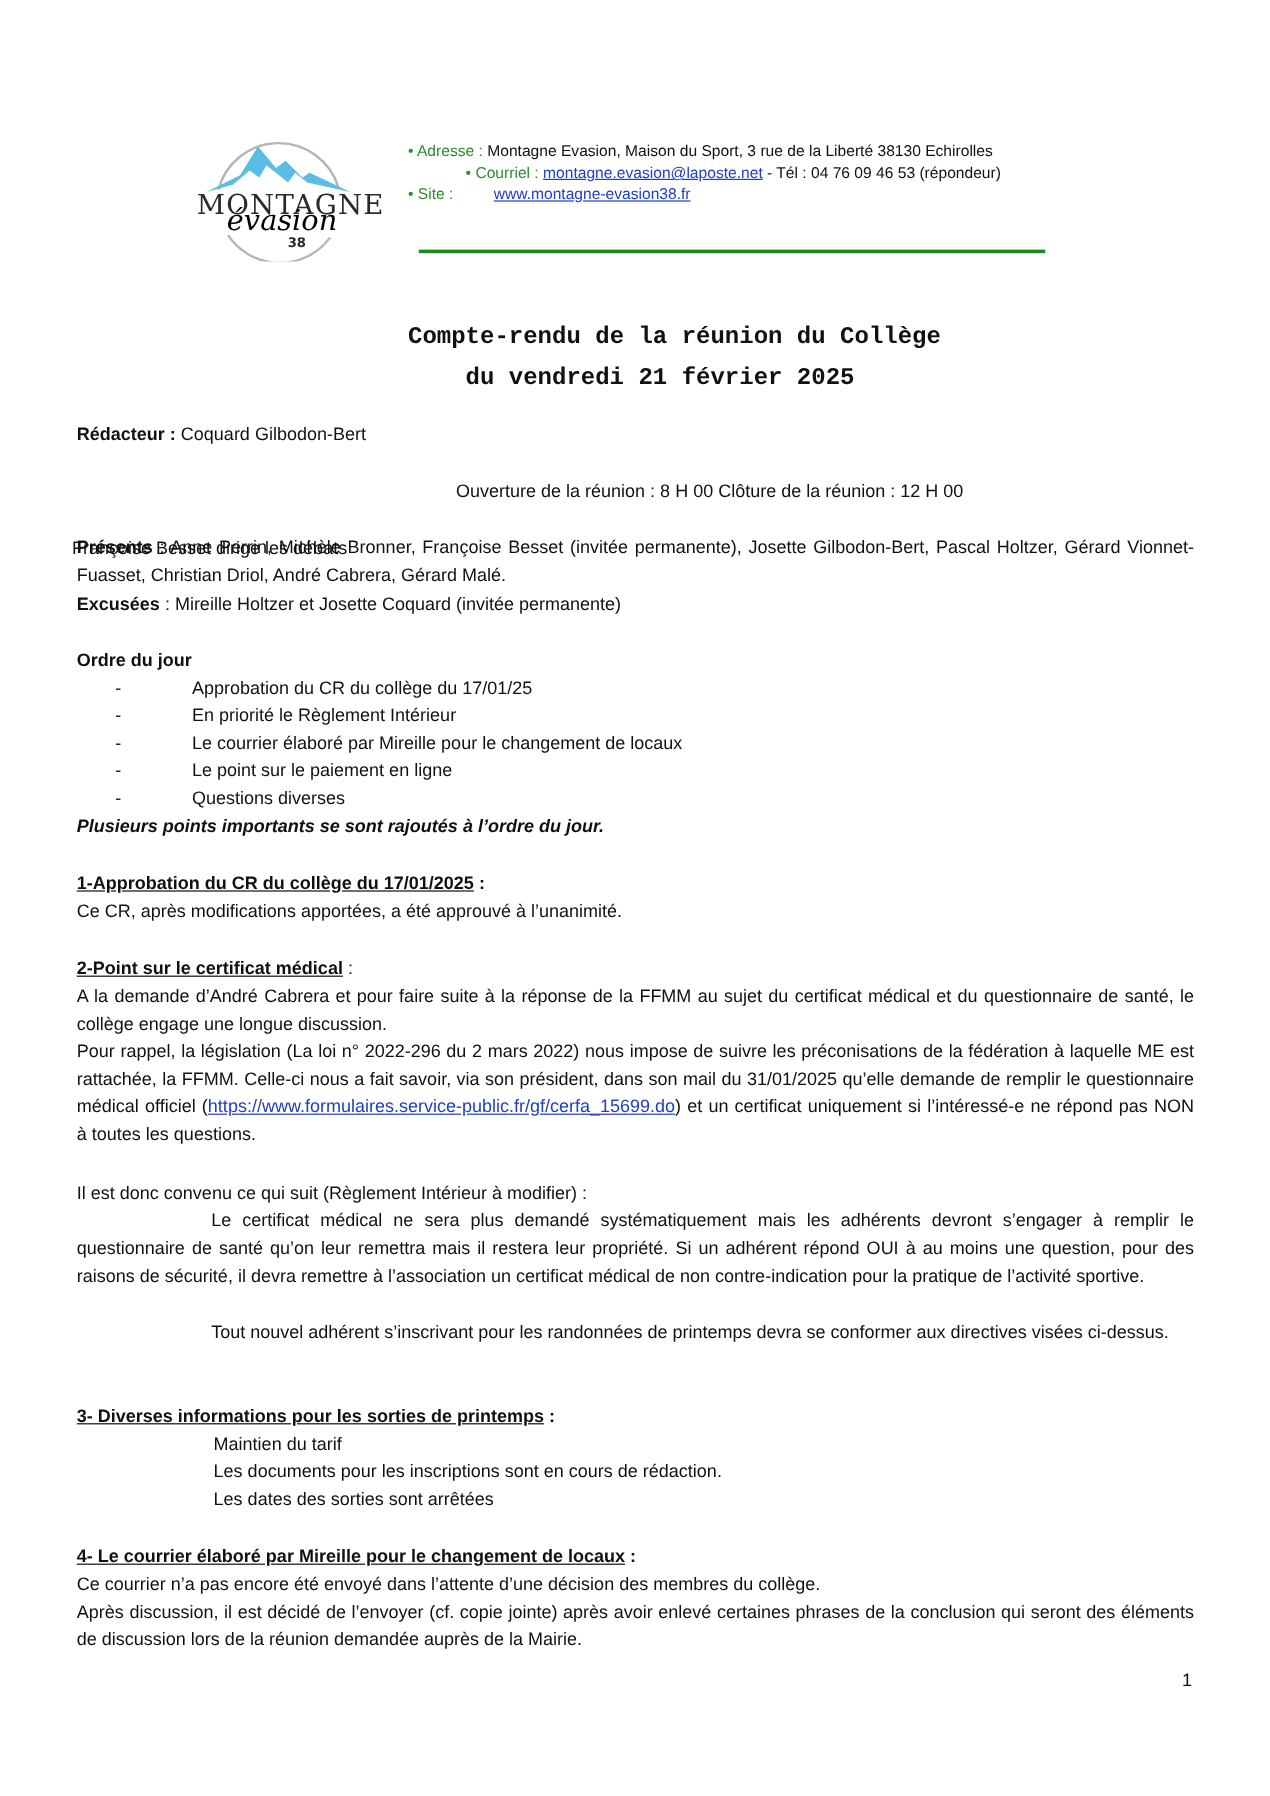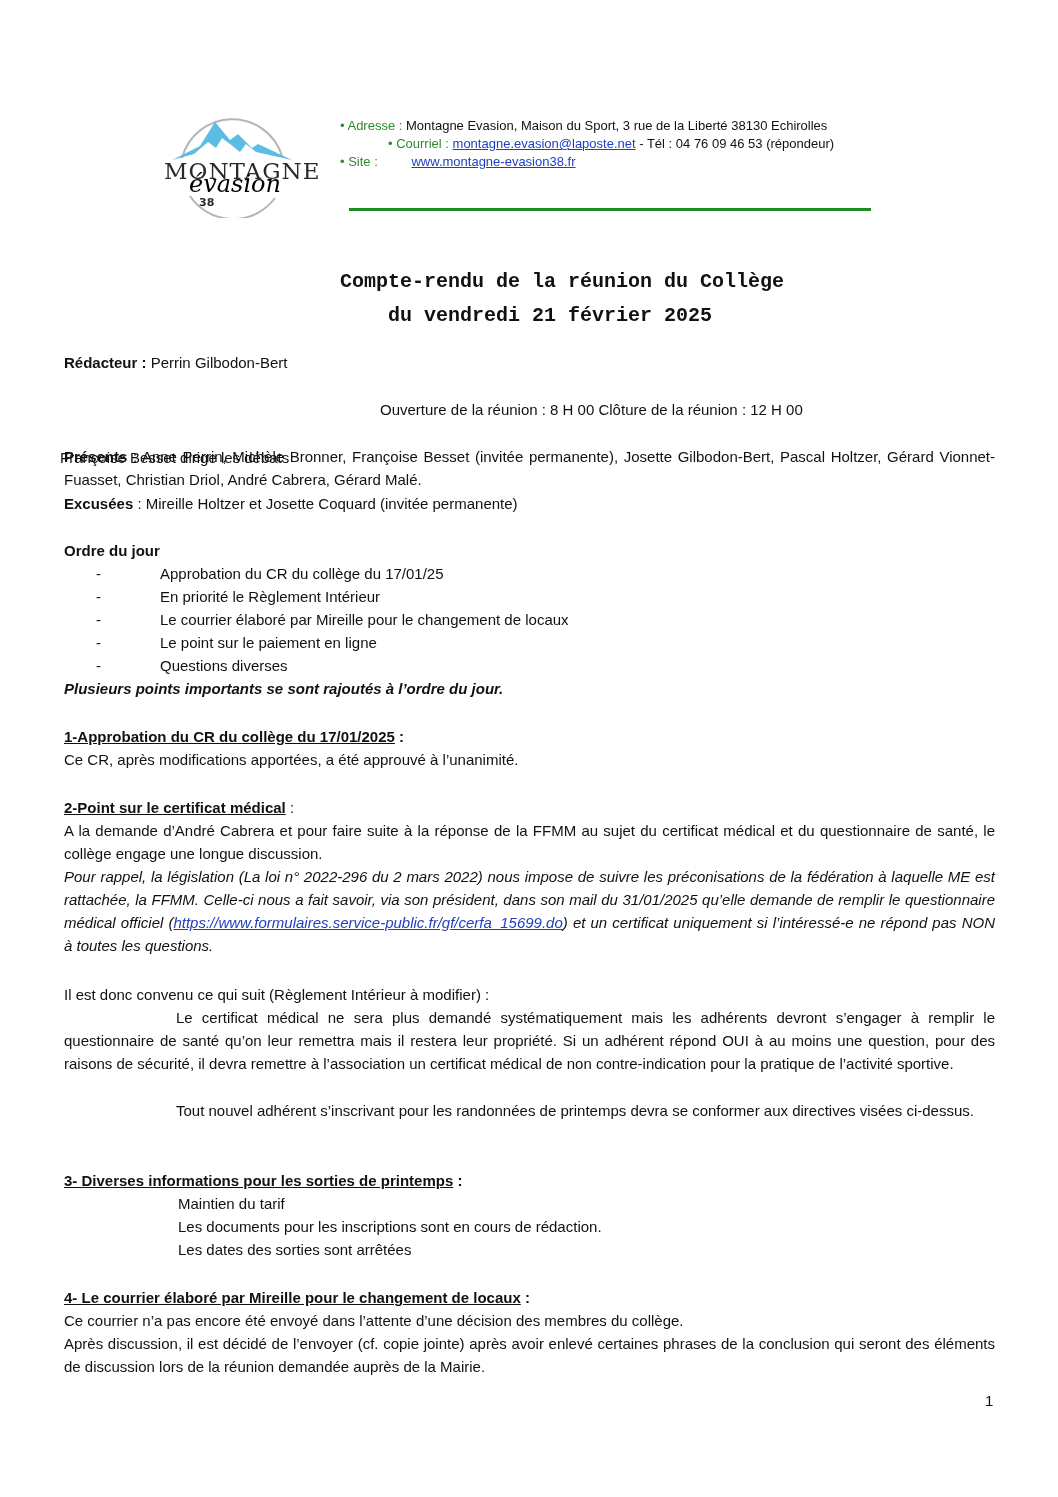--- a/index.html
+++ b/index.html
@@ -2,42 +2,42 @@
 <html><head>
 <meta charset="utf-8">
 <style>
   html, body { margin:0; padding:0; background:#ffffff; }
   body { width:1058px; height:1497px; position:relative; overflow:hidden;
          font-family:"Liberation Sans", sans-serif; color:#111; }
   .abs { position:absolute; }
   .txt { font-size:15px; line-height:23px; white-space:nowrap; }
   .b { font-weight:bold; }
   .u { text-decoration:underline; }
-  .i { font-style:italic; }
+  .i { }
   a, .link { color:#1f3fbf; text-decoration:underline; }
   .green { color:#2e8b2e; }
   .just { text-align:justify; text-align-last:left; white-space:normal; }
   .full { left:64px; width:931px; }
   .title { font-size:20px; font-weight:bold; line-height:28px; white-space:nowrap;font-family:Liberation Mono, monospace; }
   .hdr { font-size:13px; line-height:18px; white-space:nowrap; }
   .hline { left:349px; top:208px; width:522px; height:3px; background:#1f8a1f; }
   .bullet-dash { display:inline-block; width:64px; }
 </style>
 </head>
 <body>
 
 <div class="abs" style="left:160px; top:108px; width:145px; height:110px;">
   <svg width="145" height="110" viewBox="0 0 145 110">
     <path d="M22,50 A52,52 0 0 1 122,48" fill="none" stroke="#b5b5b5" stroke-width="2"></path>
     <path d="M30,88 A52,52 0 0 0 115,90" fill="none" stroke="#b5b5b5" stroke-width="2"></path>
     <path d="M12,52 L40,38 L55,14 L70,32 L78,26 L92,40 L98,36 L132,52 L96,44 L86,36 L80,44 L70,36 L62,30 L56,40 L48,34 L34,46 Z" fill="#5bbce4"></path>
   </svg>
   <div class="abs" style="left:4px; top:50px; width:140px; text-align:center; font-family:'DejaVu Serif', serif; font-size:23px; letter-spacing:1px; color:#2a2a2a;">MONTAGNE</div>
   <div class="abs" style="left:20px; top:62px; width:110px; text-align:center; font-family:'DejaVu Serif', serif; font-style:italic; font-size:24px; color:#000000;">évasion</div>
-  <div class="abs" style="left:39px; top:88px; width:34px; text-align:left; font-family:'DejaVu Sans', sans-serif; font-weight:bold; font-size:11px; color:#2a2a2a;">38</div>
+  <div class="abs" style="left:61px; top:88px; width:34px; text-align:right; font-family:'DejaVu Sans', sans-serif; font-weight:bold; font-size:11px; color:#2a2a2a;">38</div>
 </div>
 
 <div class="abs hdr" style="left:340px; top:117px;">
   <span class="green">•</span>
   <span class="green">Adresse :</span>
   <span>Montagne Evasion, Maison du Sport, 3 rue de la Liberté 38130 Echirolles</span>
 </div>
 <div class="abs hdr" style="left:340px; top:135px;margin-left:48px;">
   <span class="green">•</span>
   <span class="green">Courriel :</span>
@@ -47,21 +47,21 @@
   <span class="green">•</span>
   <span class="green">Site :</span>
   <span class="link" style="margin-left:30px;">www.montagne-evasion38.fr</span>
 </div>
 <div class="abs hline"></div>
 
 <div class="abs title" style="left:340px; top:268px;">Compte-rendu de la réunion du Collège</div>
 <div class="abs title" style="left:388px; top:302px;">du vendredi 21 février 2025</div>
 
 <div class="abs txt" style="left:64px; top:351px;">
-  <span class="b">Rédacteur :</span><span> Perrin Gilbodon-Bert</span>
+  <span class="b">Rédacteur :</span><span> Coquard Gilbodon-Bert</span>
 </div>
 <div class="abs txt" style="left:60px; top:398px;margin-top:48px;">Françoise Besset dirige les débats</div>
 <div class="abs txt" style="left:380px; top:398px;">Ouverture de la réunion : 8 H 00 Clôture de la réunion : 12 H 00</div>
 
 <div class="abs txt just full" style="top:445px;">
   <span class="b">Présents</span><span> : Anne Perrin, Michèle Bronner, Françoise Besset (invitée permanente), Josette Gilbodon-Bert, Pascal Holtzer, Gérard Vionnet-Fuasset, Christian Driol, André Cabrera, Gérard Malé.</span>
 </div>
 <div class="abs txt" style="left:64px; top:492px;">
   <span class="b">Excusées</span><span> : Mireille Holtzer et Josette Coquard (invitée permanente)</span>
 </div>

